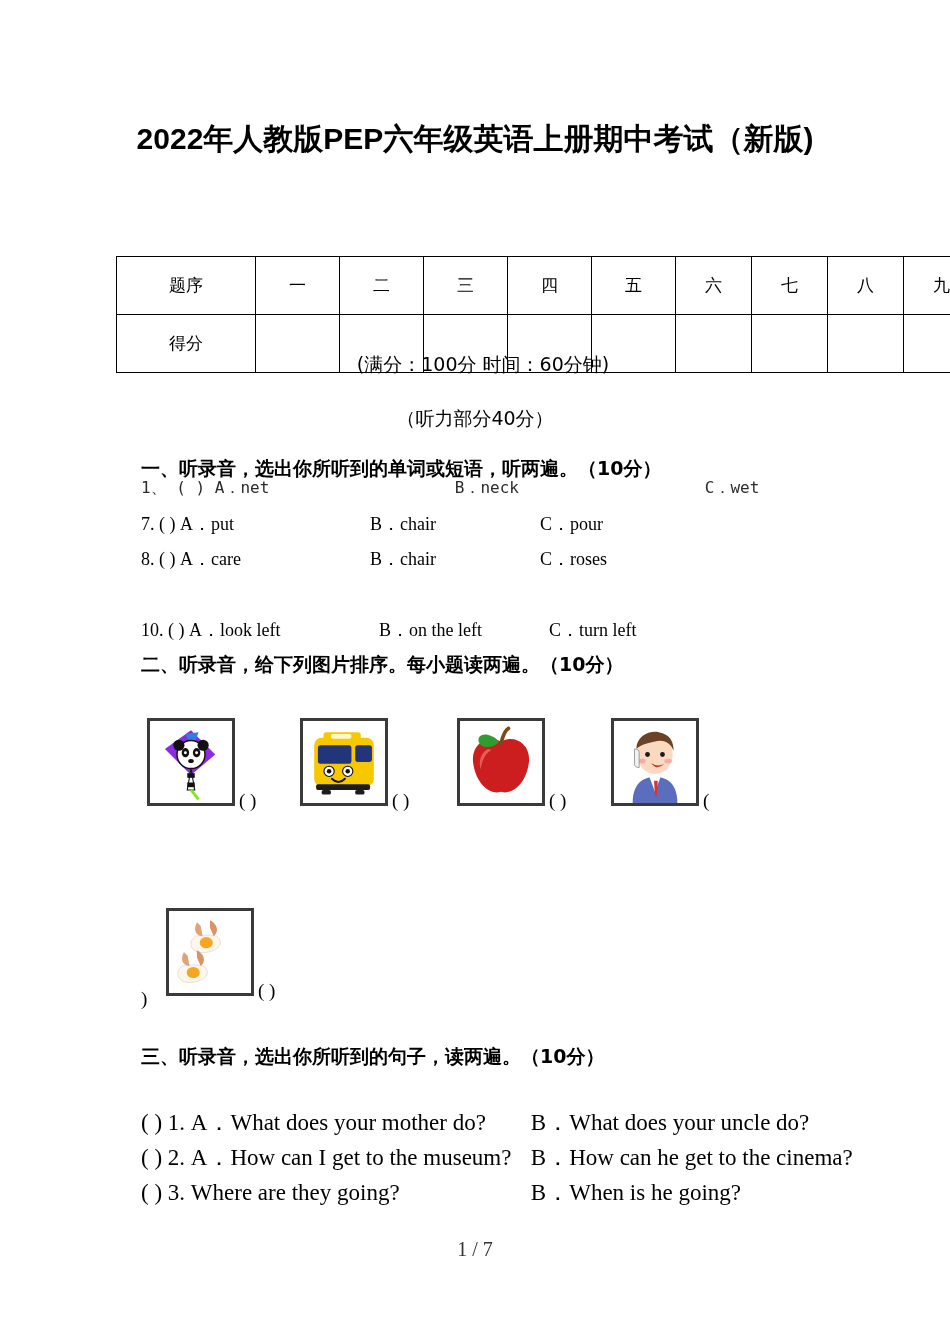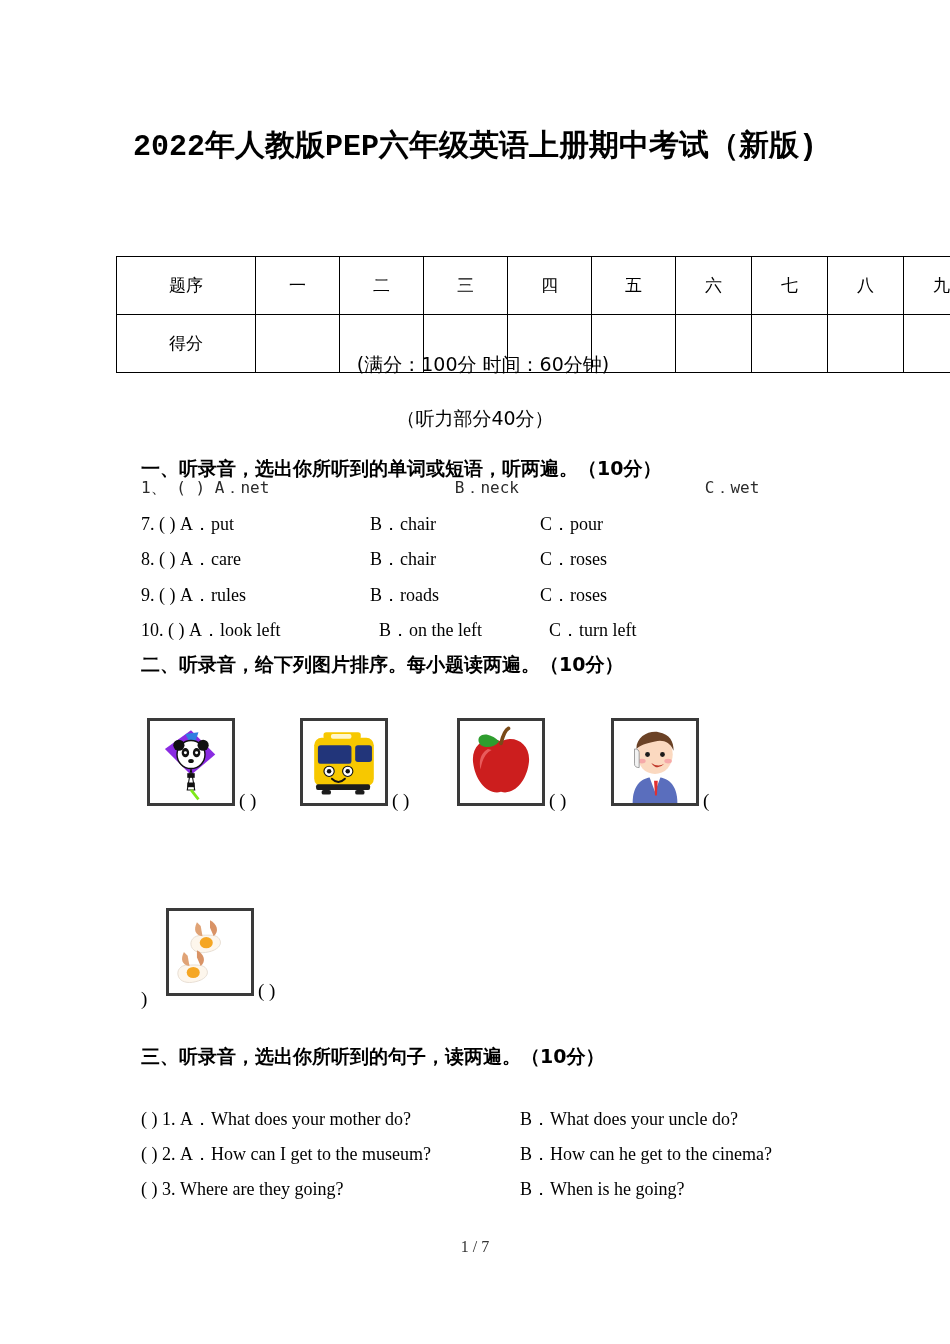--- a/index.html
+++ b/index.html
@@ -19,24 +19,24 @@
     position: absolute;
     left: 0; top: 0;
     width: 950px;
     height: 1344px;
   }
 
   
   .doc-title {
     position: absolute;
     left: 118px;
-    top: 118px;
+    top: 110px;
     width: 714px;
     text-align: center;
-    font-family: Liberation Mono, monospace;
+    font-family: Liberation Sans, sans-serif;
     font-weight: bold;
     font-size: 30px;
     line-height: 1.95;
     letter-spacing: 0px;
   }
 
   
   .score-table {
     position: absolute;
     left: 116px;
@@ -170,33 +170,33 @@
   
   #s3-q1 { top: 1107px; }
   #s3-q2 { top: 1142px; }
   #s3-q3 { top: 1177px; }
   .s3-row {
     position: absolute;
     left: 141px;
     width: 790px;
     white-space: nowrap;
     font-family: "Liberation Serif", serif;
-    font-size: 18px;
+    font-size: 23px;
   }
   .s3-row .o-a { display: inline-block; width: 340px; }
 
   
   .footer {
     position: absolute;
     left: 0;
     top: 1238px;
     width: 950px;
     text-align: center;
     font-family: "Liberation Serif", serif;
-    font-size: 16px;
+    font-size: 20px;
     color: #333333;
   }
 </style>
 </head>
 <body>
 
 <div class="page">
 
   <div class="doc-title">2022年人教版PEP六年级英语上册期中考试（新版)</div>
 
@@ -249,25 +249,20 @@
     <span>(  )</span>
     <span class="opt o-a">A．put</span><span class="opt o-b">B．chair</span><span class="opt o-c">C．pour</span>
   </div>
 
   <div class="q-row q-serif" id="q8">
     <span>8.</span>
     <span>(  )</span>
     <span class="opt o-a">A．care</span><span class="opt o-b">B．chair</span><span class="opt o-c">C．roses</span>
   </div>
 
-  <div class="q-row q-serif" id="q9">
-    <span>9.</span>
-    <span>(  )</span>
-    <span class="opt o-a">A．rules</span><span class="opt o-b">B．roads</span><span class="opt o-c">C．roses</span>
-  </div>
 
   <div class="q-row q-serif" id="q10">
     <span>10.</span>
     <span>(  )</span>
     <span class="opt o-a">A．look left</span><span class="opt o-b">B．on the left</span><span class="opt o-c">C．turn left</span>
   </div>
 
   <div class="section-heading" id="sec-2-heading">二、听录音，给下列图片排序。每小题读两遍。（10分）</div>
 
   <div class="pic-row">

